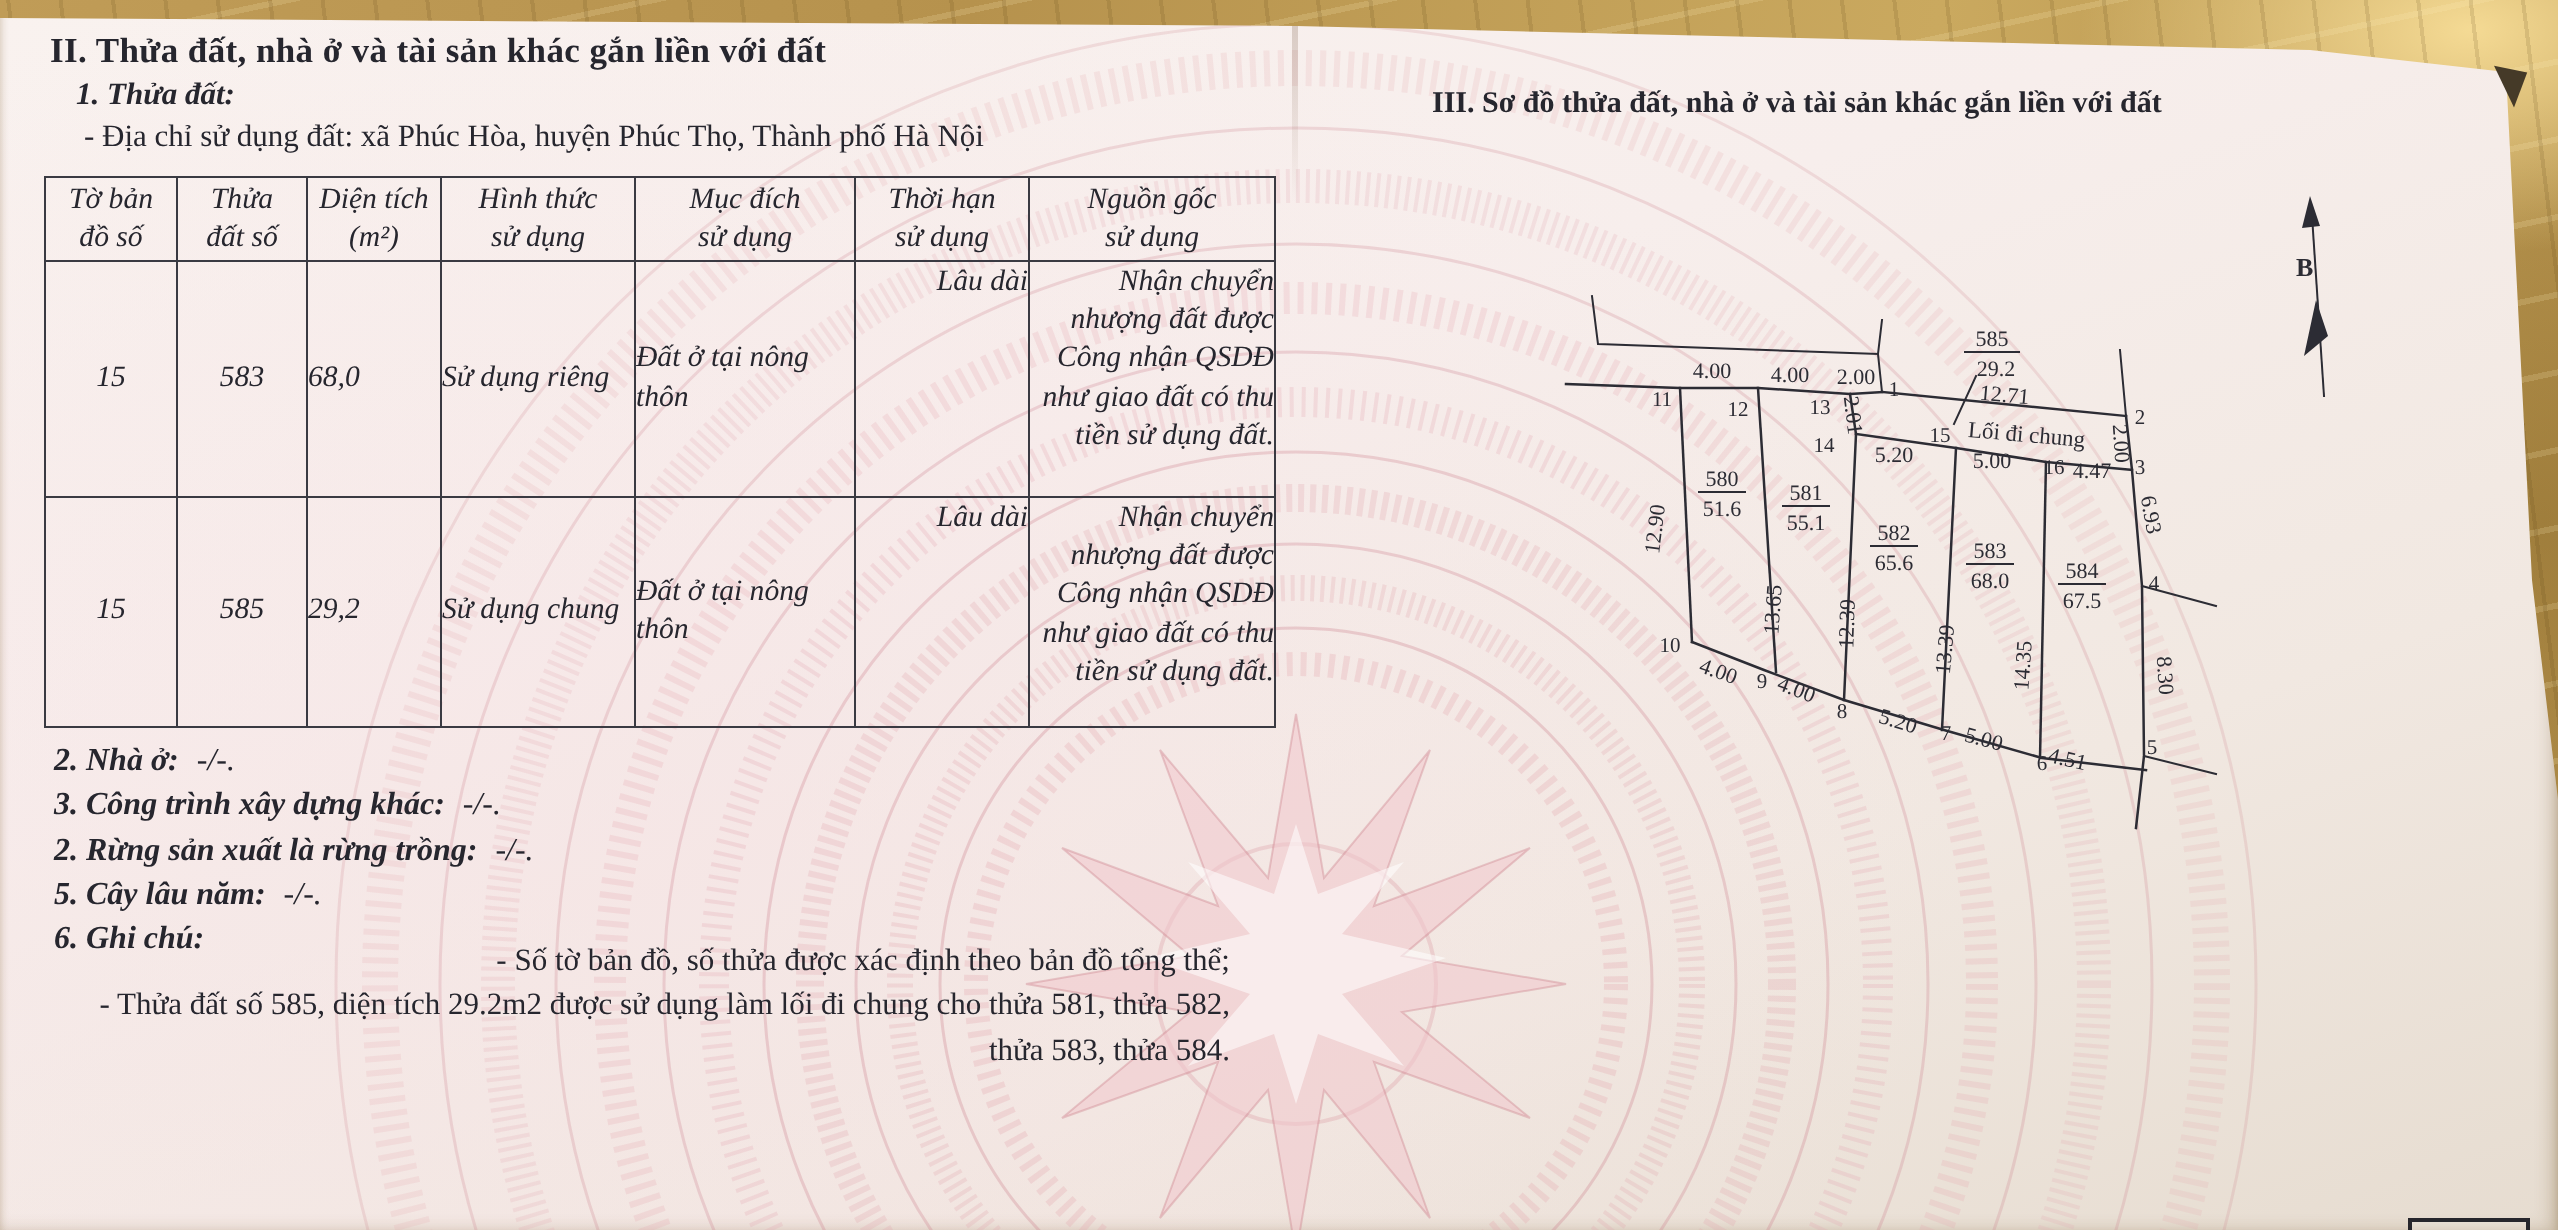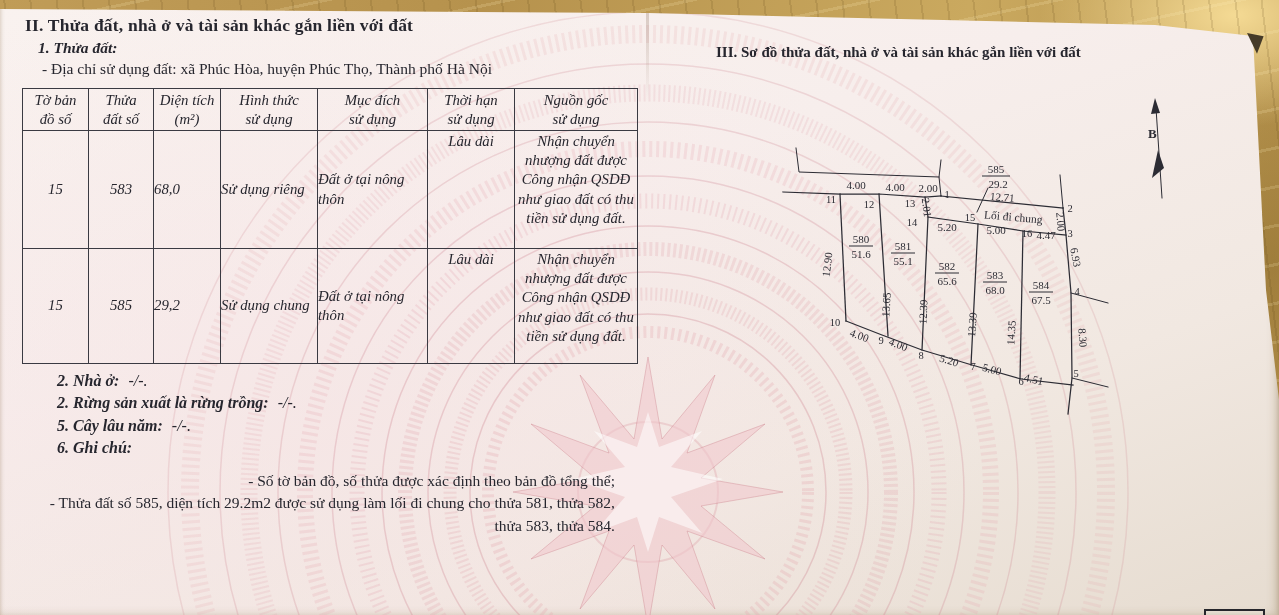--- a/index.html
+++ b/index.html
@@ -47,24 +47,24 @@
   .title-3{left:716px;top:44px;font-size:15px;font-weight:bold;}
   
   table.land{position:absolute;left:22px;top:88px;border-collapse:collapse;table-layout:fixed;
     font-size:14.8px;color:#26262e;}
   table.land th,table.land td{border:1.4px solid #3a3a42;padding:1px 0;overflow:hidden;font-style:italic;}
   table.land th{font-weight:normal;text-align:center;vertical-align:middle;line-height:1.25;}
   table.land td{line-height:1.3;}
   td.c{text-align:center;vertical-align:middle;}
   td.r{text-align:left;vertical-align:middle;padding-right:3px;}
   td.l{text-align:left;vertical-align:middle;padding-left:6px;}
-  td.tl{text-align:center;vertical-align:top;padding-left:6px;padding-top:3px;}
+  td.tl{text-align:right;vertical-align:top;padding-left:6px;padding-top:3px;}
   
   .sections{position:absolute;left:27px;top:370px;font-size:16px;line-height:22.3px;}
-  .sections .row{white-space:nowrap;margin-left:30px;}
+  .sections .row{white-space:nowrap;}
   .sec-label{font-weight:bold;font-style:italic;}
   .sec-value{font-style:italic;margin-left:9px;}
   
   .notes{position:absolute;left:40px;top:470px;width:575px;font-size:15.5px;line-height:22.4px;}
   .notes p{margin:0;text-align:right;}
   
   svg.map{position:absolute;left:780px;top:90px;}
   svg.map text{fill:#2c2c34;font-family:"Liberation Serif","DejaVu Serif",serif;font-size:11px;}
   svg.map .pt{font-size:10.5px;}
   svg.map .ln{stroke:#2c2c34;stroke-width:1.25;fill:none;stroke-linecap:square;}
@@ -149,20 +149,21 @@
           <td class="l" style="white-space:normal">Sử dụng chung</td>
           <td class="l" style="white-space:normal">Đất ở tại nông thôn</td>
           <td class="tl">Lâu dài</td>
           <td class="tl" style="white-space:normal">Nhận chuyển nhượng đất được Công nhận QSDĐ như giao đất có thu tiền sử dụng đất.</td>
         </tr>
       </tbody>
     </table>
 
     <div class="sections">
       <div class="row"><span class="sec-label">2. Nhà ở:</span><span class="sec-value">-/-.</span></div>
+      <div class="row"><span class="sec-label">3. Công trình xây dựng khác:</span><span class="sec-value">-/-.</span></div>
       <div class="row"><span class="sec-label">2. Rừng sản xuất là rừng trồng:</span><span class="sec-value">-/-.</span></div>
       <div class="row"><span class="sec-label">5. Cây lâu năm:</span><span class="sec-value">-/-.</span></div>
       <div class="row"><span class="sec-label">6. Ghi chú:</span></div>
     </div>
 
     <div class="notes">
       <p>- Số tờ bản đồ, số thửa được xác định theo bản đồ tổng thể;</p>
       <p>- Thửa đất số 585, diện tích 29.2m2 được sử dụng làm lối đi chung cho thửa 581, thửa 582, thửa 583, thửa 584.</p>
     </div>
 

